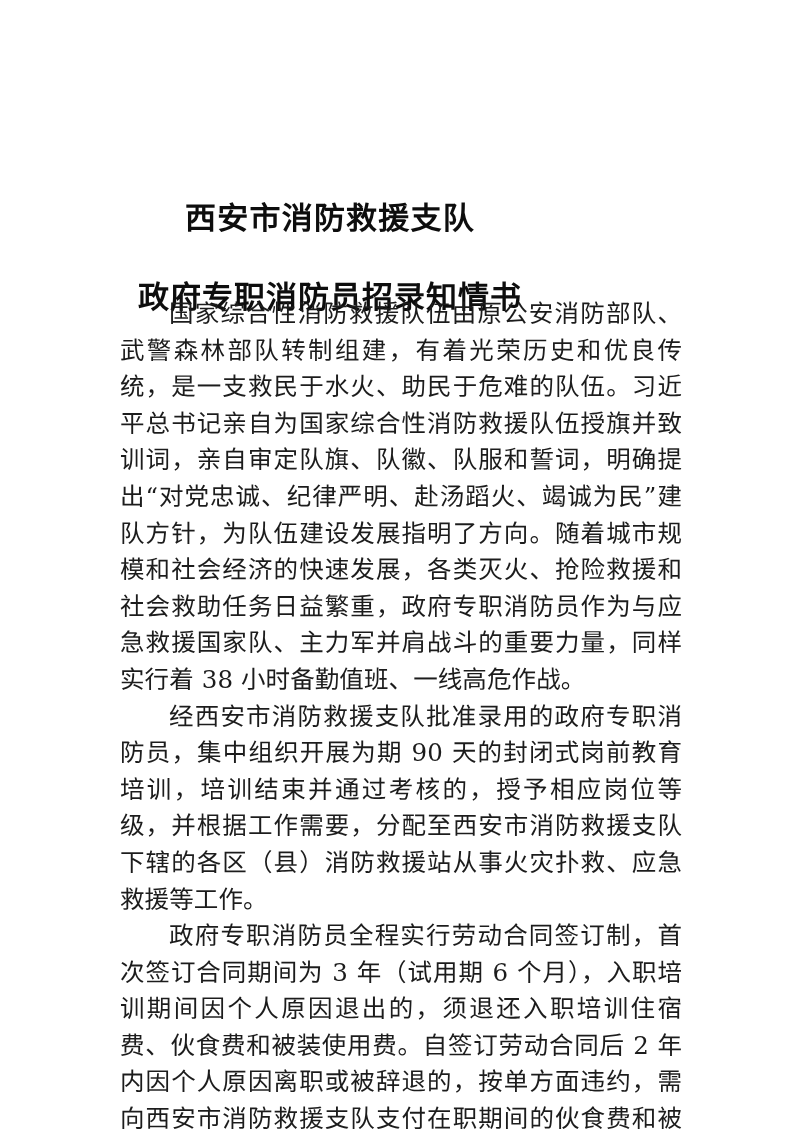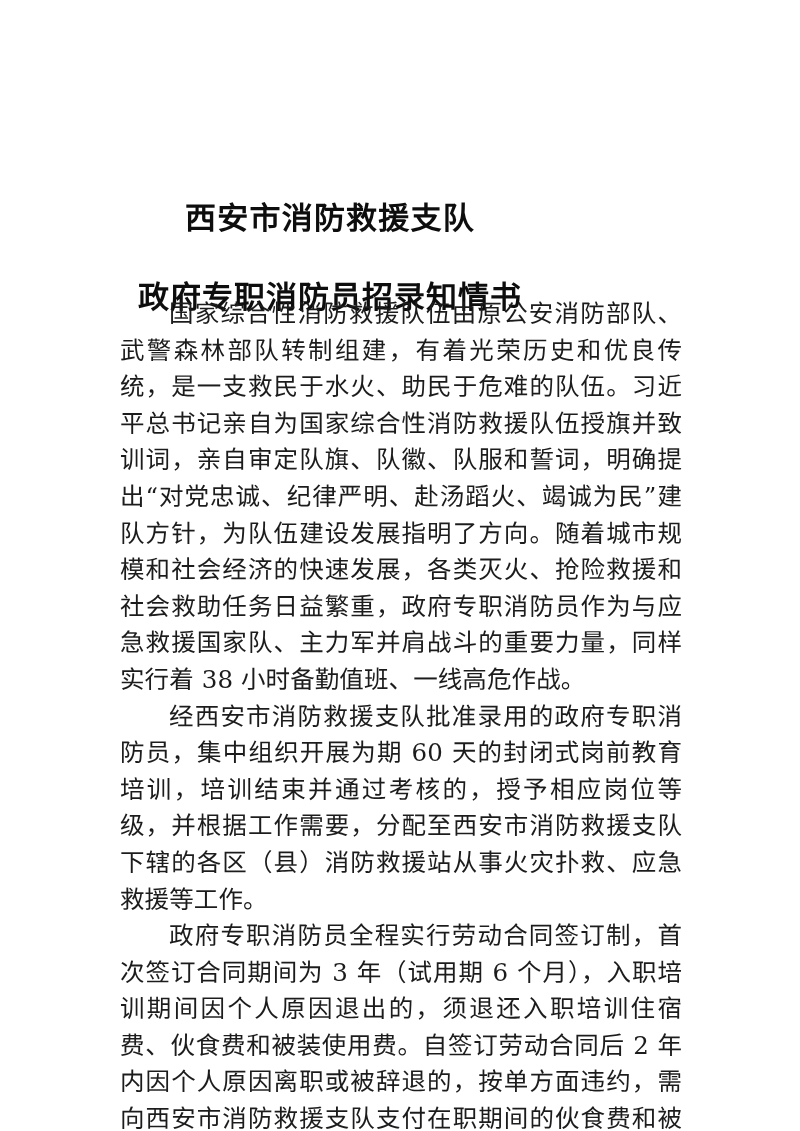--- a/index.html
+++ b/index.html
@@ -76,17 +76,17 @@
 
 <div class="page">
 
   <h1 class="doc-title">
     <span class="title-line title-line-1">西安市消防救援支队</span>
     <span class="title-line title-line-2">政府专职消防员招录知情书</span>
   </h1>
 
   <div class="body-text">
     <p>国家综合性消防救援队伍由原公安消防部队、武警森林部队转制组建，有着光荣历史和优良传统，是一支救民于水火、助民于危难的队伍。习近平总书记亲自为国家综合性消防救援队伍授旗并致训词，亲自审定队旗、队徽、队服和誓词，明确提出“对党忠诚、纪律严明、赴汤蹈火、竭诚为民”建队方针，为队伍建设发展指明了方向。随着城市规模和社会经济的快速发展，各类灭火、抢险救援和社会救助任务日益繁重，政府专职消防员作为与应急救援国家队、主力军并肩战斗的重要力量，同样实行着 38 小时备勤值班、一线高危作战。</p>
-    <p>经西安市消防救援支队批准录用的政府专职消防员，集中组织开展为期 60 天的封闭式岗前教育培训，培训结束并通过考核的，授予相应岗位等级，并根据工作需要，分配至西安市消防救援支队下辖的各区（县）消防救援站从事火灾扑救、应急救援等工作。</p>
+    <p>经西安市消防救援支队批准录用的政府专职消防员，集中组织开展为期 90 天的封闭式岗前教育培训，培训结束并通过考核的，授予相应岗位等级，并根据工作需要，分配至西安市消防救援支队下辖的各区（县）消防救援站从事火灾扑救、应急救援等工作。</p>
     <p class="truncated">政府专职消防员全程实行劳动合同签订制，首次签订合同期间为 3 年（试用期 6 个月），入职培训期间因个人原因退出的，须退还入职培训住宿费、伙食费和被装使用费。自签订劳动合同后 2 年内因个人原因离职或被辞退的，按单方面违约，需向西安市消防救援支队支付在职期间的伙食费和被装折旧费，并将其纳入西安市消防救援支队政府专职消防</p>
   </div>
 
 </div>
 
 </body></html>

